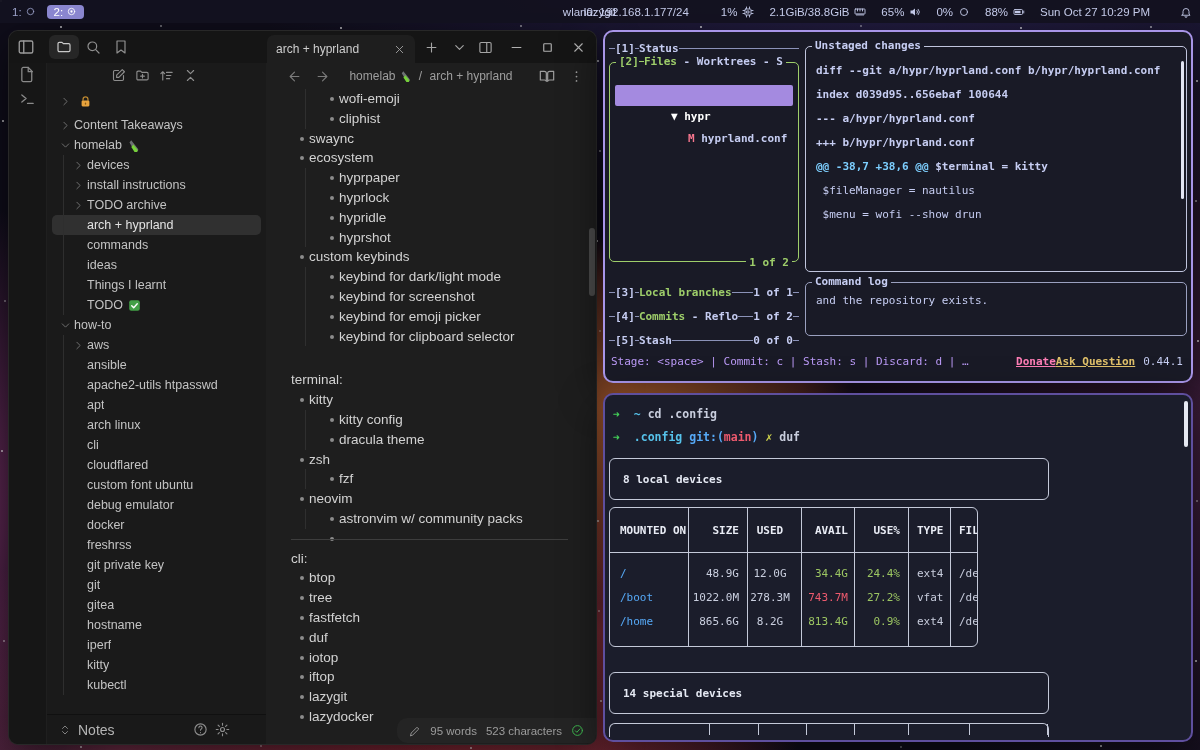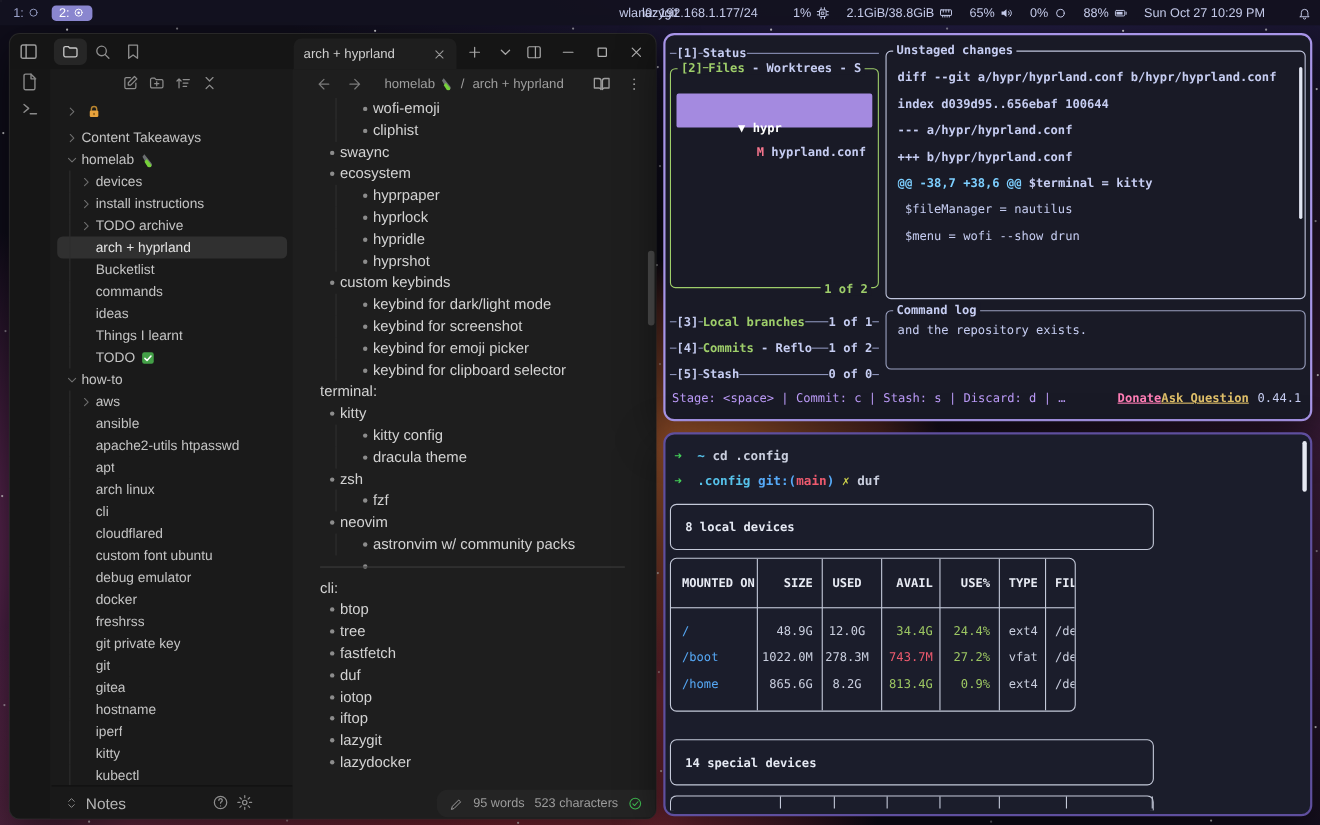--- a/index.html
+++ b/index.html
@@ -68,21 +68,21 @@
   .ex-vault{position:absolute;bottom:0;left:0;right:0;height:30px;background:#191919;border-top:1px solid #101010;
     display:flex;align-items:center;gap:7px;padding:0 36px 0 12px;box-sizing:border-box;color:#8d8d8d}
   .vault-name{font-size:14px;color:#b5b5b5;flex:1}
   .ob-editor{position:absolute;left:257px;top:32px;right:0;bottom:0;background:#1e1e1e}
   .ed-nav{position:absolute;top:0;left:0;right:0;height:26px;display:flex;align-items:center;padding-left:21px;gap:13px;color:#7b7b7b}
   .ed-crumb{position:absolute;left:50%;top:0;transform:translateX(-50%);height:26px;display:flex;align-items:center;gap:4px;
     font-size:12px;color:#9e9e9e;white-space:pre}
   .ed-actions{position:absolute;right:12px;top:0;height:26px;display:flex;align-items:center;gap:14px;color:#9e9e9e}
   .note-content{position:absolute;top:26px;left:0;right:0;bottom:0;overflow:hidden}
   .blk{position:relative;line-height:19.8px;font-size:13.5px;color:#d2d2d2;white-space:nowrap}
-  .blk.gap{margin-top:0}
+  .blk.gap{margin-top:24px}
   .t-para{padding-left:25px}
   .t-bullet.d1{padding-left:43px}.t-bullet.d2{padding-left:73px}
   .blk .dot{display:none}
   .t-bullet .dot{display:block;position:absolute;width:4px;height:4px;border-radius:50%;background:#8c8c8c;top:8px}
   .t-bullet.d1 .dot{left:34px}.t-bullet.d2 .dot{left:64px}
   .t-bullet.d2::before{content:"";position:absolute;left:39px;top:0;height:100%;border-left:1px solid #2f2f2f}
   .t-hr{height:19.8px}
   .t-hr::after{content:"";position:absolute;left:25px;right:28px;top:10px;border-top:1px solid #3d3d3d}
   .ed-scroll{position:absolute;right:1px;top:165px;width:6px;height:68px;background:#4a4a4a;border-radius:3px}
   .ed-pill{position:absolute;right:0;bottom:1px;height:25px;background:#242424;border-radius:10px 0 0 10px;
@@ -99,21 +99,21 @@
   .hline span{white-space:pre}
   .ln{height:0;border-top:1px solid #8b92b8}
   .w6{width:6px}.w4{width:4px}.fill{flex:1}
   .lg-left{left:4px;width:190px}
   .panel{position:absolute;border:1px solid #8b92b8;border-radius:5px}
   .panel .ptitle{position:absolute;top:-8px;left:6px;background:#191a26;padding:0 3px;display:flex;align-items:center;
     font-weight:700;white-space:pre}
   .panel .pcount{position:absolute;bottom:-8px;right:6px;background:#191a26;padding:0 3px;color:#9ece6a;font-weight:700}
   .files-panel{left:4px;top:30px;width:190px;height:200px;border-color:#9ece6a}
   .files-panel .lng{width:5px;border-top:1px solid #9ece6a;height:0}
-  .lg-row{position:absolute;left:5px;right:5px;height:31px;line-height:21px;white-space:pre;font-weight:700;border-radius:2px;padding-left:3px}
+  .lg-row{position:absolute;left:5px;right:5px;height:21px;line-height:21px;white-space:pre;font-weight:700;border-radius:2px;padding-left:3px}
   .lg-row.selected{background:#a48ae0;color:#fff}
   .main-panel{left:200px;top:14px;width:382px;height:226px;border-color:#c0c5dd}
   .main-lines{position:absolute;left:10px;right:8px;top:12px}
   .tline{height:24px;line-height:24px;white-space:pre;overflow:hidden}
   .main-scroll{position:absolute;right:2px;top:14px;width:3px;height:138px;background:#e2e5f2;border-radius:2px}
   .log-panel{left:200px;top:250px;width:382px;height:54px;border-color:#9aa0bf}
   .log-lines{position:absolute;left:10px;top:8px}
   .log-lines .tline{height:20px;line-height:20px}
   .lg-status{position:absolute;left:6px;right:8px;top:323px;display:flex;align-items:center;white-space:pre}
   .lg-keys{flex:1;color:#bb9af7}
@@ -451,25 +451,20 @@
           <span class="tlab">TODO archive</span>
           <span class="temo ic"></span>
         </div>
 
         <div class="ti d1 selected">
           <span class="chev ic"></span>
           <span class="tlab">arch + hyprland</span>
           <span class="temo ic"></span>
         </div>
 
-        <div class="ti d1">
-          <span class="chev ic"></span>
-          <span class="tlab">Bucketlist</span>
-          <span class="temo ic"></span>
-        </div>
 
         <div class="ti d1">
           <span class="chev ic"></span>
           <span class="tlab">commands</span>
           <span class="temo ic"></span>
         </div>
 
         <div class="ti d1">
           <span class="chev ic"></span>
           <span class="tlab">ideas</span>

